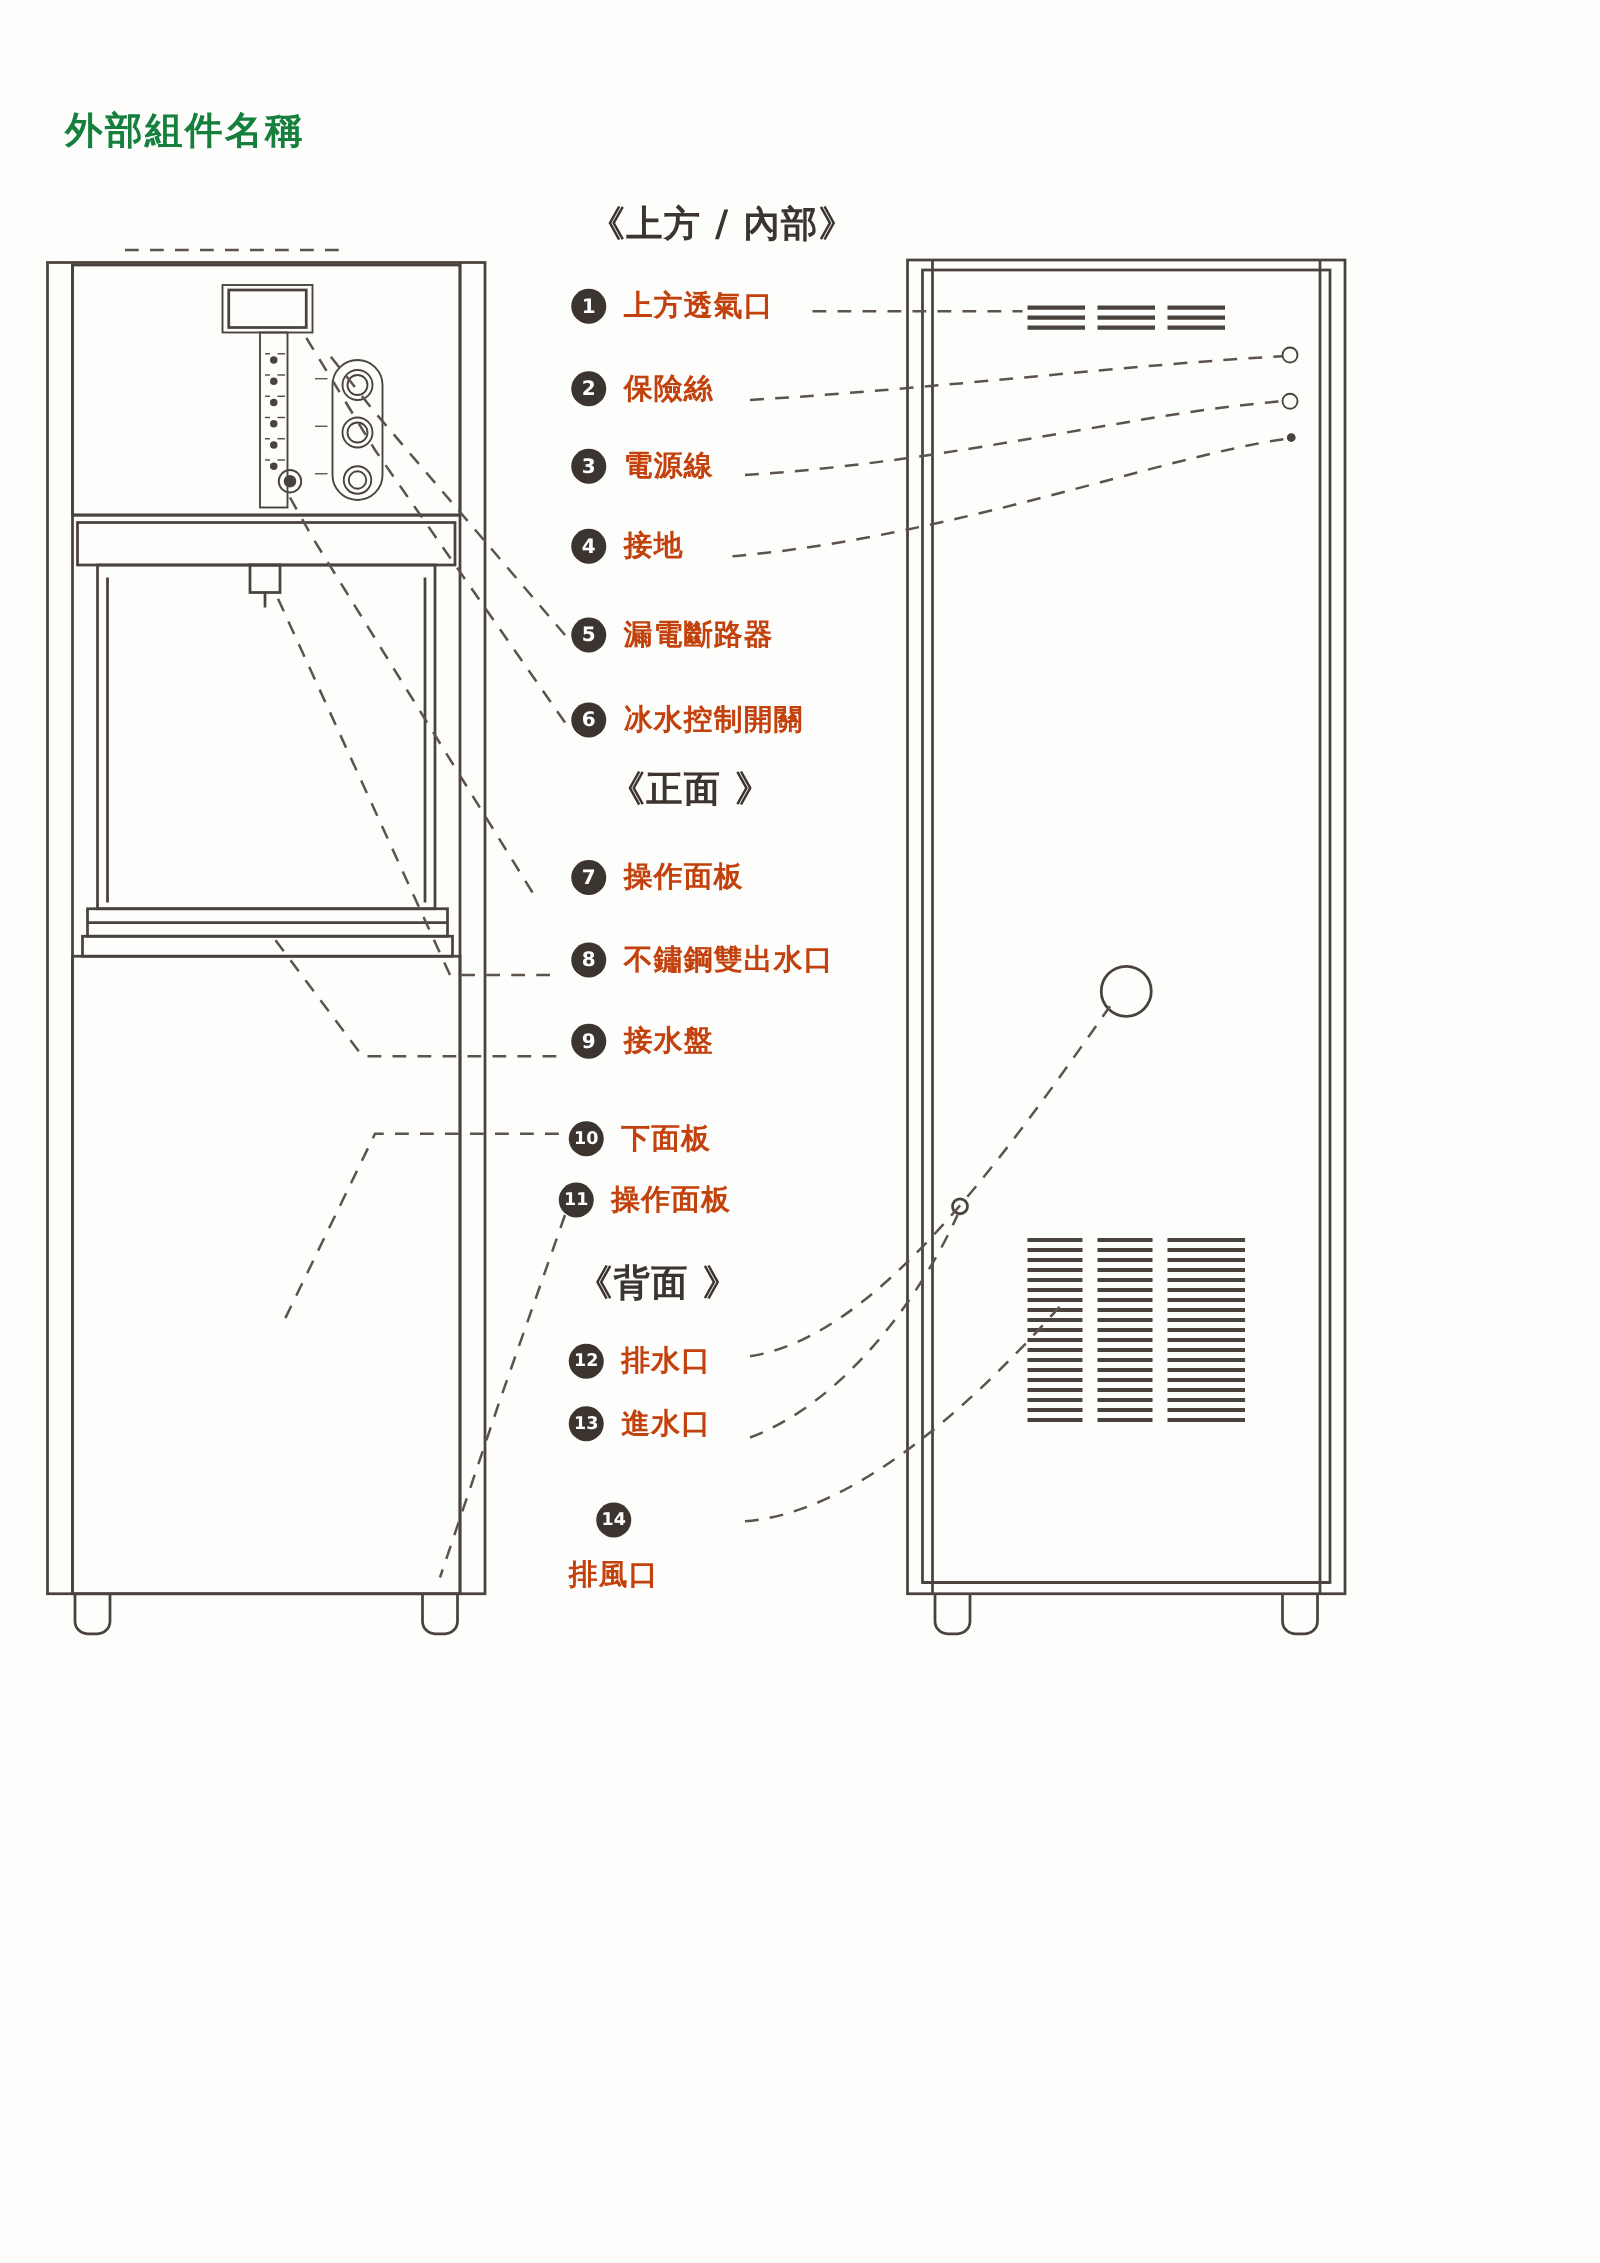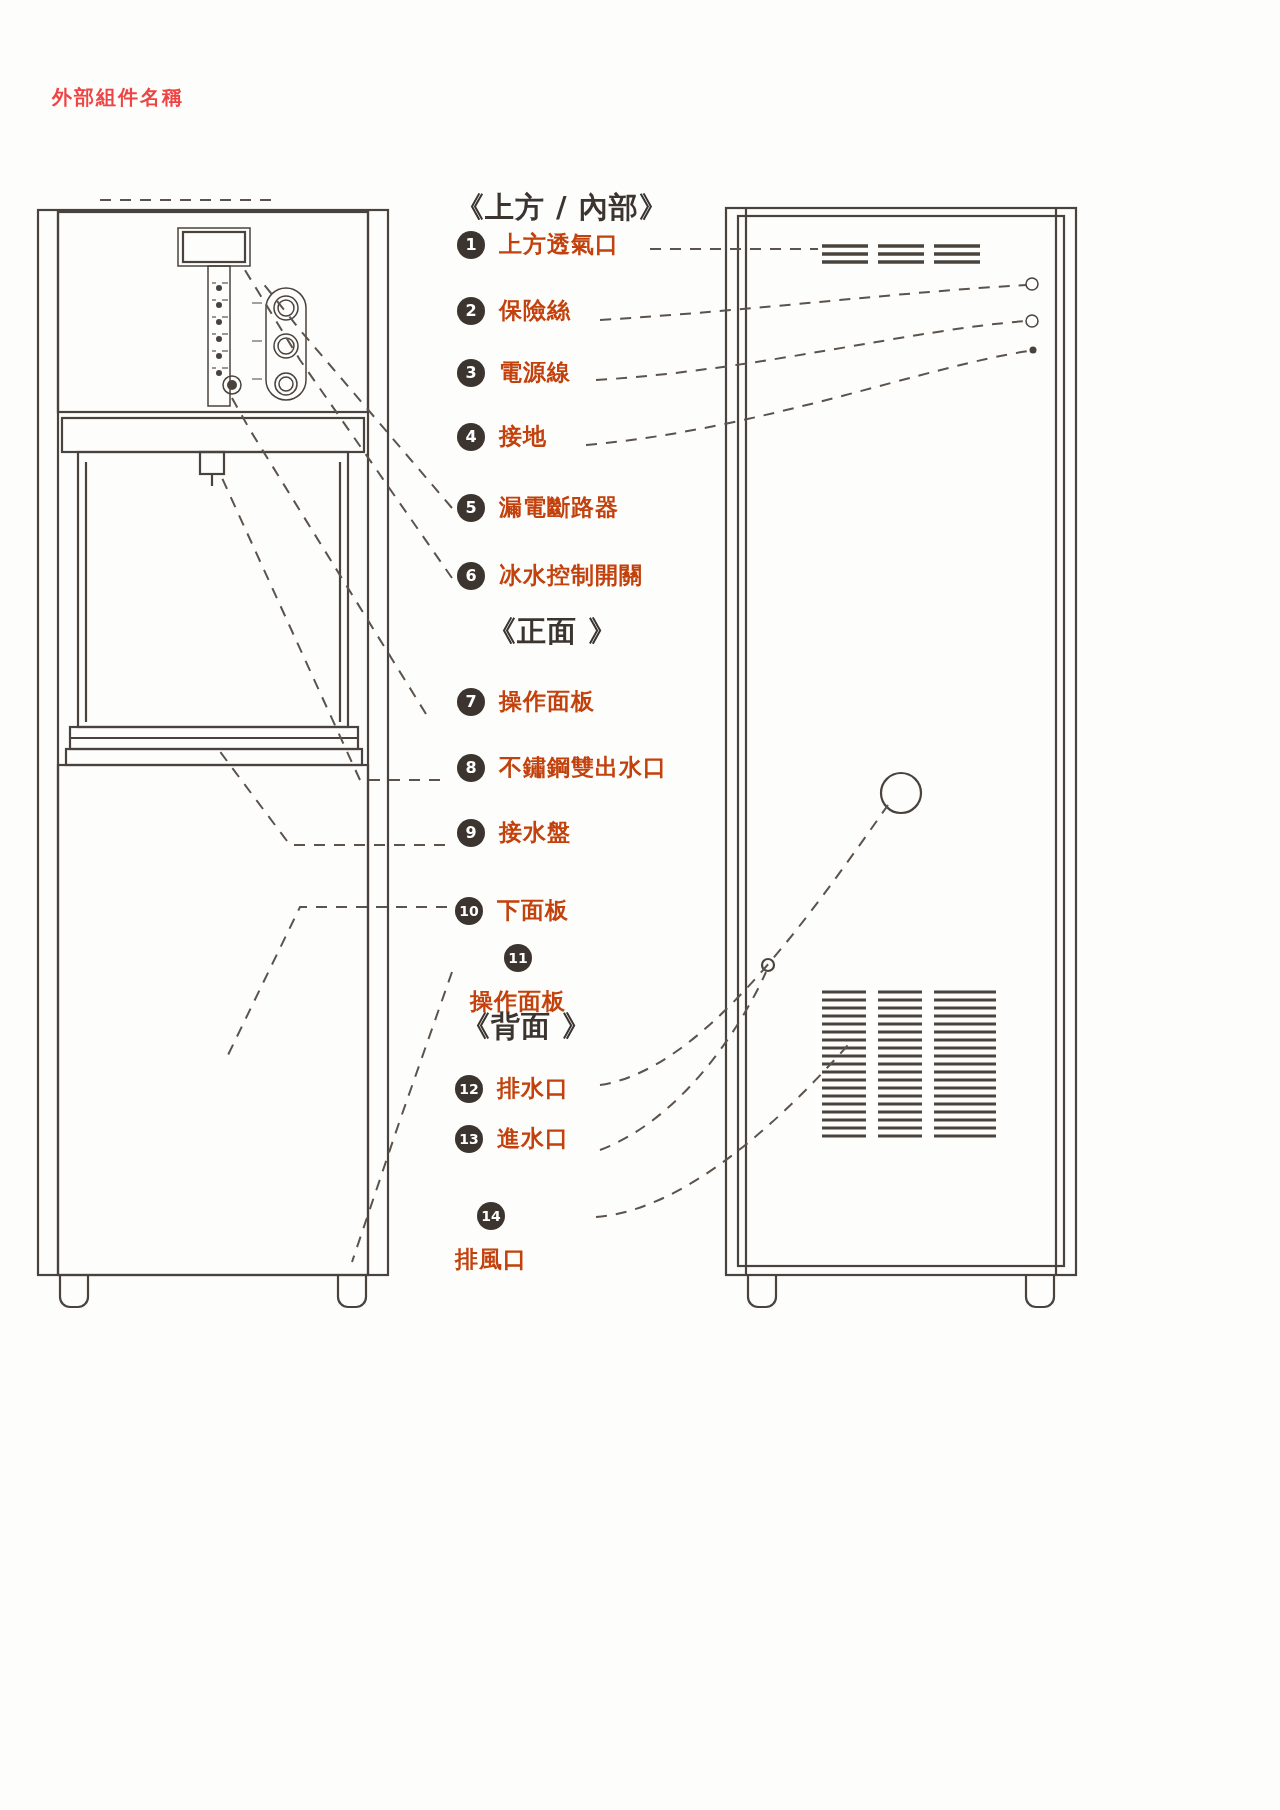--- a/index.html
+++ b/index.html
@@ -10,30 +10,30 @@
     font-family:"DejaVu Sans","Liberation Sans",sans-serif;
     color:#3b342f;
     position:relative;
     overflow:hidden;
   }
   #stage { position:absolute; inset:0; }
   svg.diagram { position:absolute; left:0; top:0; width:1280px; height:1810px; }
 
   .page-title {
     position:absolute; left:52px; top:84px;
-    font-size:20px; font-weight:700; letter-spacing:2px;
-    color:#ef4444; white-space:nowrap;
+    font-size:30px; font-weight:700; letter-spacing:2px;
+    color:#15803d; white-space:nowrap;
   }
 
   .section-head {
     position:absolute;
     font-size:29px; font-weight:700; letter-spacing:1px;
     color:#3b342f; white-space:nowrap;
   }
-  #head-top   { left:455px; top:160px;margin-top:28px; }
+  #head-top   { left:471px; top:160px; }
   #head-front { left:487px; top:612px; }
   #head-back  { left:461px; top:1007px; }
 
   .legend-item {
     position:absolute;
     display:flex; align-items:center; gap:14px;
     white-space:nowrap;
   }
   .badge {
     width:28px; height:28px; border-radius:50%;
@@ -315,21 +315,21 @@
     <span class="legend-label">不鏽鋼雙出水口</span>
   </div>
   <div class="legend-item" style="left:457px; top:817px;">
     <span class="badge">9</span>
     <span class="legend-label">接水盤</span>
   </div>
   <div class="legend-item" style="left:455px; top:879px;margin-top:16px;">
     <span class="badge two-digit">10</span>
     <span class="legend-label">下面板</span>
   </div>
-  <div class="legend-item" style="left:470px; top:944px;flex-direction:column;">
+  <div class="legend-item" style="left:447px; top:944px;">
     <span class="badge two-digit">11</span>
     <span class="legend-label">操作面板</span>
   </div>
 
   <div class="legend-item" style="left:455px; top:1073px;">
     <span class="badge two-digit">12</span>
     <span class="legend-label">排水口</span>
   </div>
   <div class="legend-item" style="left:455px; top:1123px;text-align:right;">
     <span class="badge two-digit">13</span>

